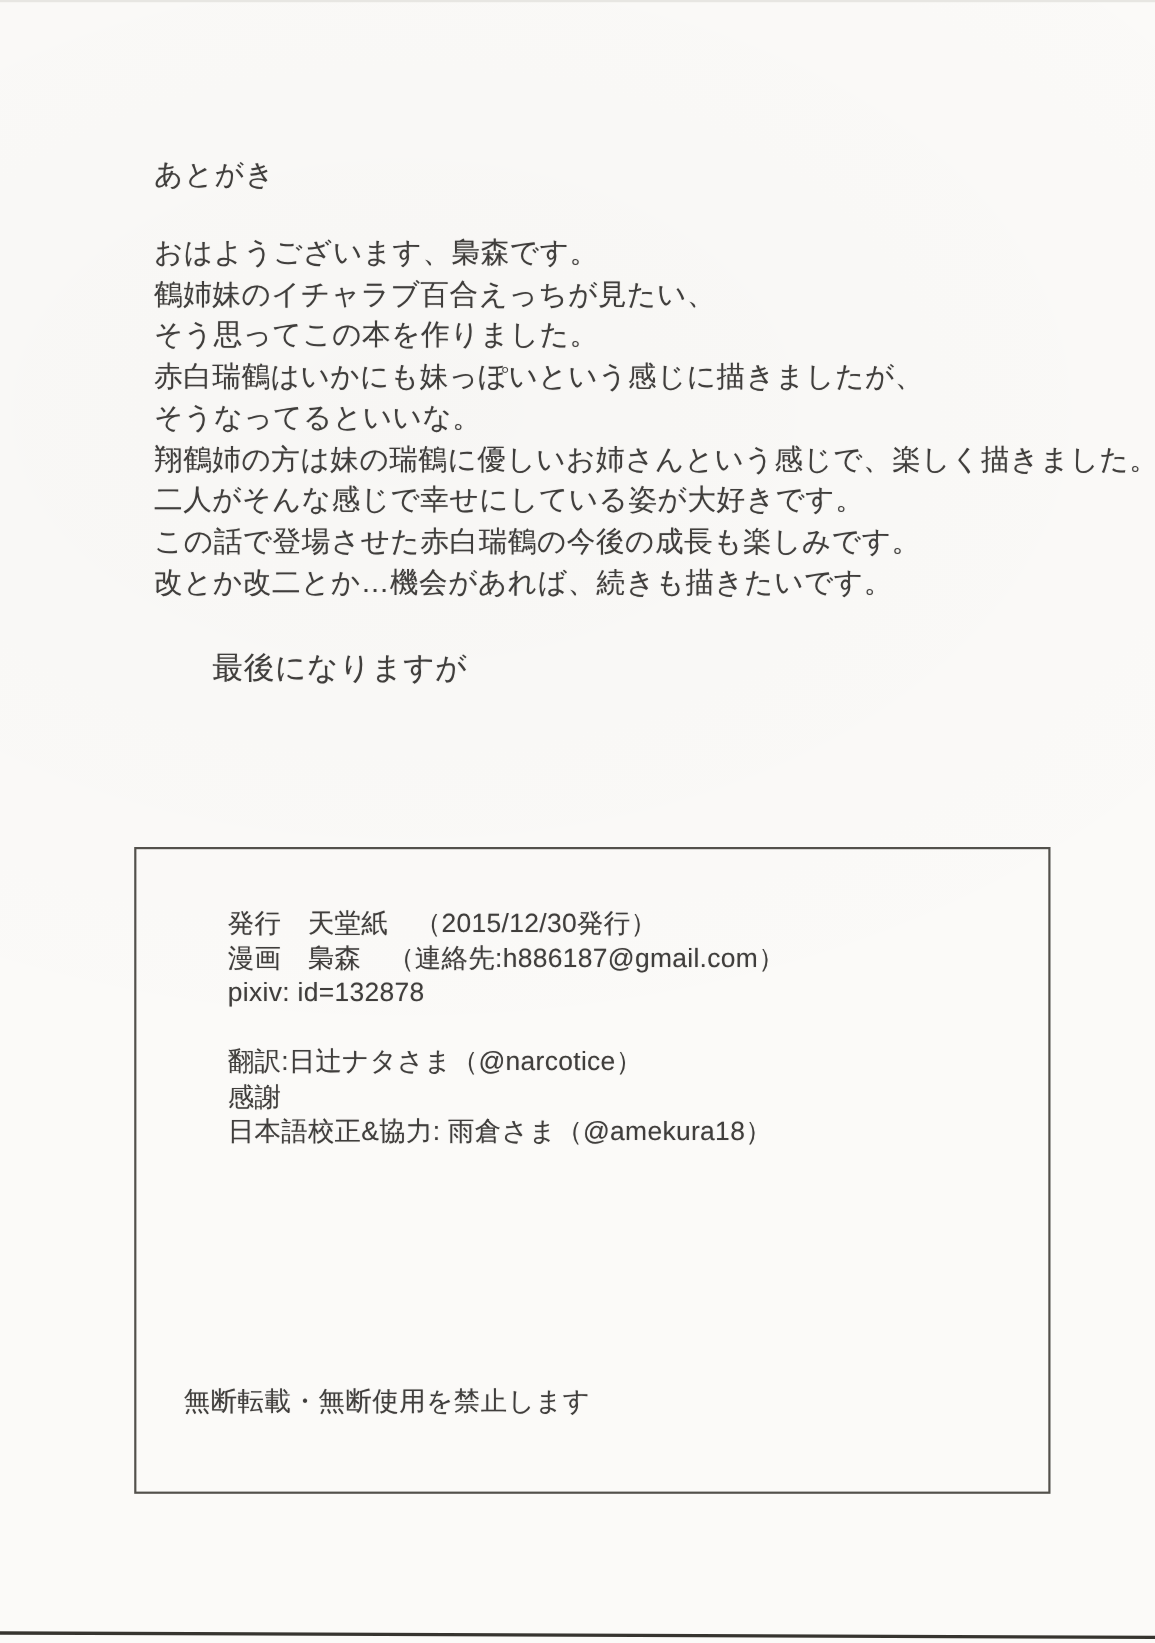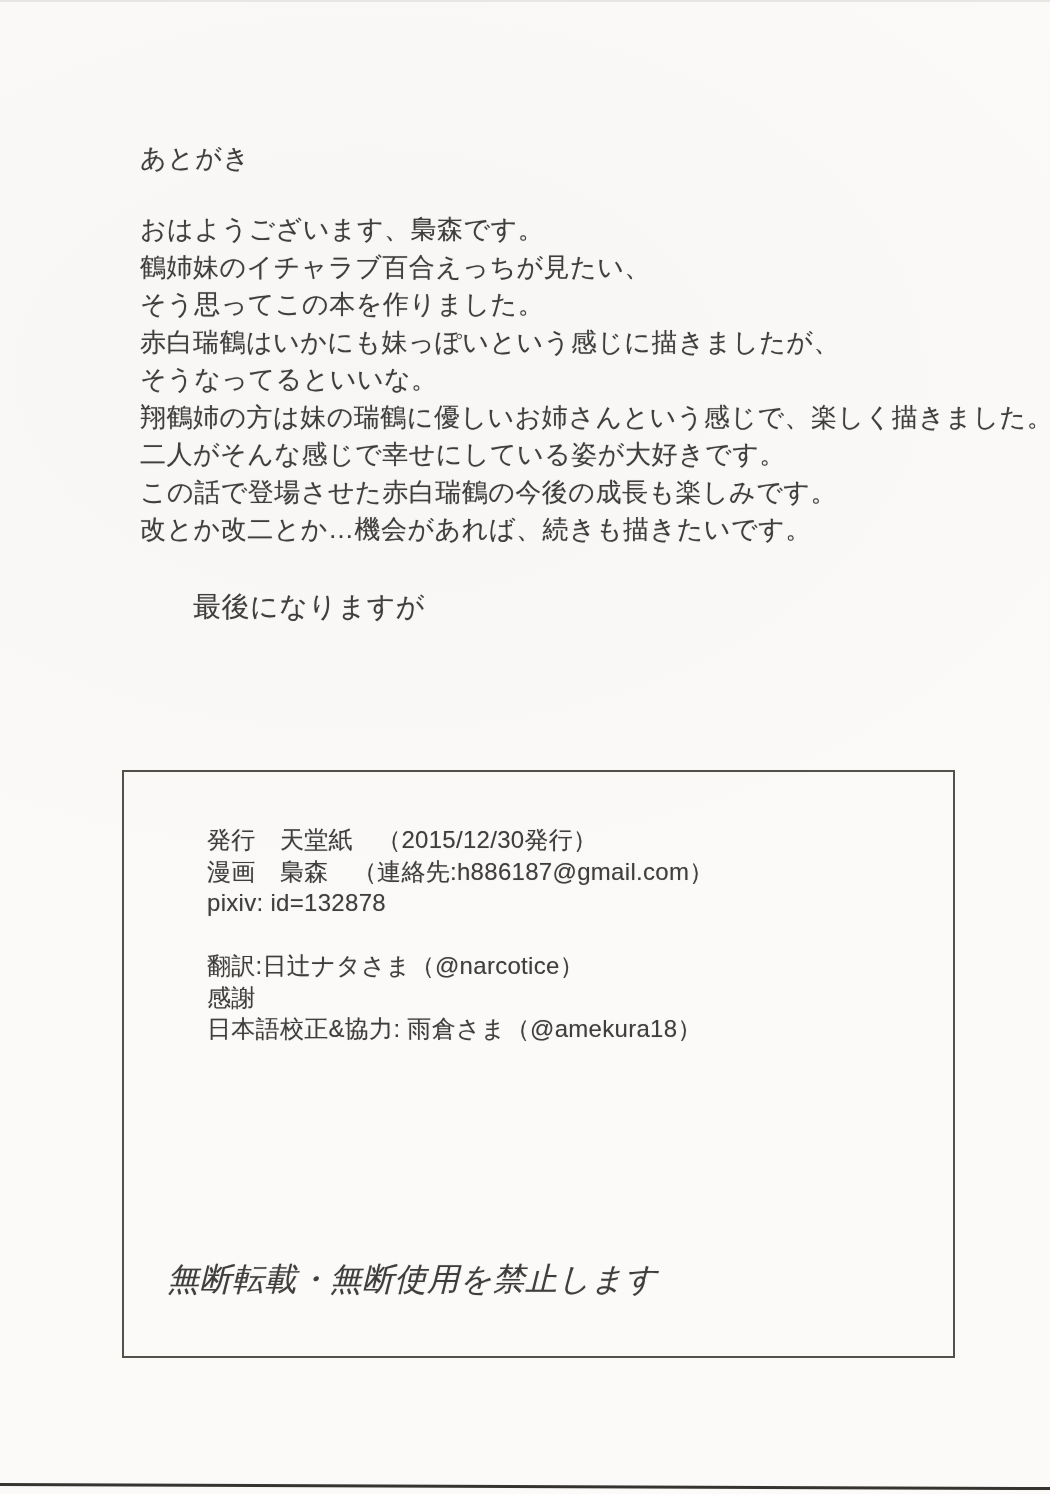--- a/index.html
+++ b/index.html
@@ -83,23 +83,22 @@
     letter-spacing: 0.3px;
     margin-left: 40px;
   }
   .colophon-spacer {
     height: 31.5px;
   }
   .colophon-notice {
     position: absolute;
     left: 43px;
     top: 486px;
-    font-size: 32px;
+    font-size: 24px;
     letter-spacing: 0.5px;
-    font-style: italic;
   }
 </style>
 </head>
 <body>
 
 <div class="scan-edge-top"></div>
 
 <h1 class="page-title jp-text">あとがき</h1>
 
 <div class="body-text">

